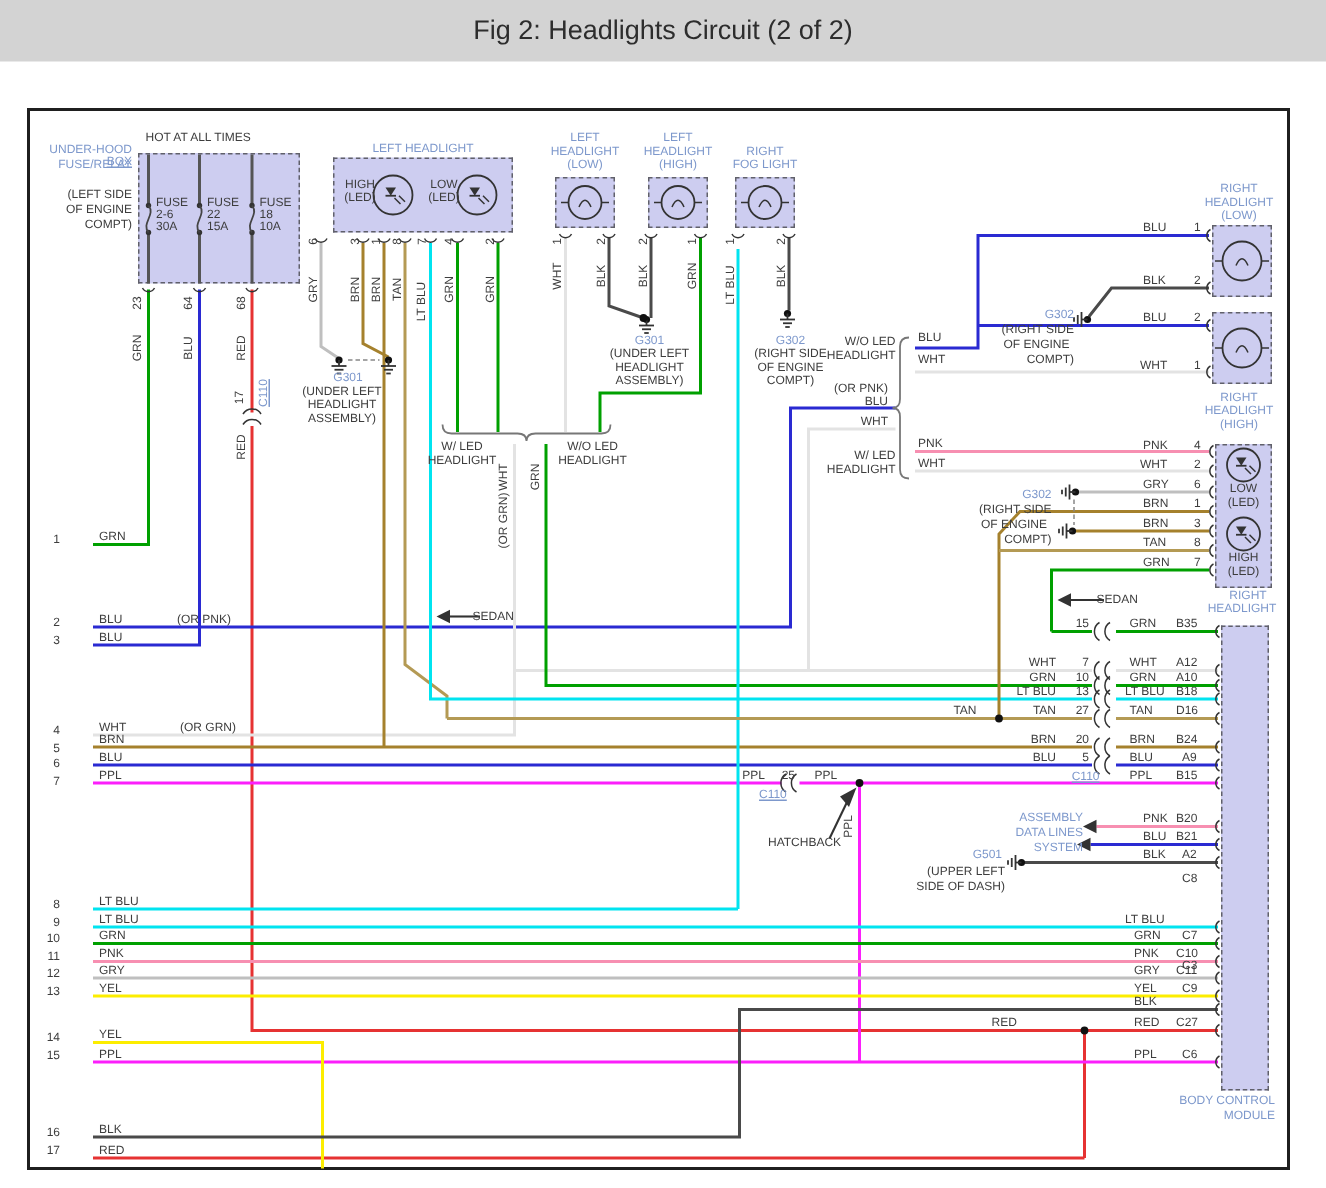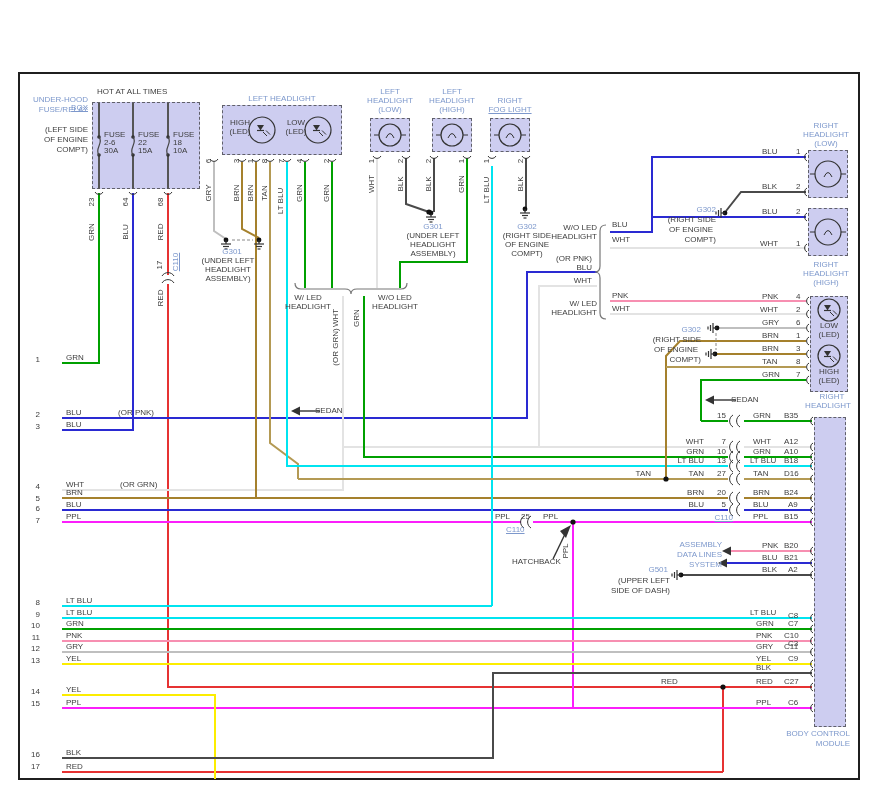--- a/index.html
+++ b/index.html
@@ -14,20 +14,23 @@
   .lbl{position:absolute;font-size:8px;line-height:1;color:#3d3d3d;white-space:nowrap;z-index:5;}
   .lbl.b{color:#7d98cc;}
   .lbl.lk{color:#7d98cc;text-decoration:underline;cursor:pointer;}
   .lbl.m{transform:translateX(-50%);}
   .lbl.r{transform:translate(-50%,-50%) rotate(-90deg);}
 </style>
 </head>
 <body>
 
 <div id="stage">
+  <div class="titlebar">
+    <span class="titletext">Fig 2: Headlights Circuit (2 of 2)</span>
+  </div>
   <div id="diagram" style="position:absolute;left:0;top:0;width:884px;height:792px;">
       <div class="frame" style="left: 18px; top: 72px; width: 842px; height: 708px;"></div>
       <div class="box" style="left: 92px; top: 102px; width: 108px; height: 87px;"></div>
       <div class="box" style="left: 222px; top: 105px; width: 120px; height: 50px;"></div>
       <div class="box" style="left: 370px; top: 118px; width: 40px; height: 34px;"></div>
       <div class="box" style="left: 432px; top: 118px; width: 40px; height: 34px;"></div>
       <div class="box" style="left: 490px; top: 118px; width: 40px; height: 34px;"></div>
       <div class="box" style="left: 808px; top: 150px; width: 40px; height: 48px;"></div>
       <div class="box" style="left: 808px; top: 208px; width: 40px; height: 48px;"></div>
       <div class="box" style="left: 810px; top: 296px; width: 38px; height: 96px;"></div>
@@ -387,21 +390,21 @@
       <div class="lbl m" style="left: 228px; top: 257px;">(UNDER LEFT</div>
       <div class="lbl m" style="left: 228px; top: 266px;">HEADLIGHT</div>
       <div class="lbl m" style="left: 228px; top: 275px;">ASSEMBLY)</div>
       <div class="lbl b m" style="left: 390px; top: 88px;">LEFT</div>
       <div class="lbl b m" style="left: 390px; top: 97px;">HEADLIGHT</div>
       <div class="lbl b m" style="left: 390px; top: 106px;">(LOW)</div>
       <div class="lbl b m" style="left: 452px; top: 88px;">LEFT</div>
       <div class="lbl b m" style="left: 452px; top: 97px;">HEADLIGHT</div>
       <div class="lbl b m" style="left: 452px; top: 106px;">(HIGH)</div>
       <div class="lbl b m" style="left: 510px; top: 97px;">RIGHT</div>
-      <div class="lbl b m" style="left: 510px; top: 106px; text-decoration: underline;">FOG LIGHT</div>
+      <div class="lbl b m" style="left: 510px; top: 106px;">FOG LIGHT</div>
       <div class="lbl r" style="left: 372px; top: 161px;">1</div>
       <div class="lbl r" style="left: 401px; top: 161px;">2</div>
       <div class="lbl r" style="left: 429px; top: 161px;">2</div>
       <div class="lbl r" style="left: 462px; top: 161px;">1</div>
       <div class="lbl r" style="left: 487px; top: 161px;">1</div>
       <div class="lbl r" style="left: 521px; top: 161px;">2</div>
       <div class="lbl r" style="left: 372px; top: 184px;">WHT</div>
       <div class="lbl r" style="left: 401px; top: 184px;">BLK</div>
       <div class="lbl r" style="left: 429px; top: 184px;">BLK</div>
       <div class="lbl r" style="left: 462px; top: 184px;">GRN</div>
@@ -520,21 +523,21 @@
       <div class="lbl" style="left: 784px; top: 554px;">B21</div>
       <div class="lbl" style="left: 762px; top: 566px;">BLK</div>
       <div class="lbl" style="left: 788px; top: 566px;">A2</div>
       <div class="lbl b" style="right: 162px; top: 541px;">ASSEMBLY</div>
       <div class="lbl b" style="right: 162px; top: 551px;">DATA LINES</div>
       <div class="lbl b" style="right: 162px; top: 561px;">SYSTEM</div>
       <div class="lbl b" style="right: 216px; top: 566px;">G501</div>
       <div class="lbl" style="right: 214px; top: 577px;">(UPPER LEFT</div>
       <div class="lbl" style="right: 214px; top: 587px;">SIDE OF DASH)</div>
       <div class="lbl" style="left: 750px; top: 609px;">LT BLU</div>
-      <div class="lbl" style="left: 788px; top: 612px;">C8</div>
+      <div class="lbl" style="left: 788px; top: 582px;">C8</div>
       <div class="lbl" style="left: 756px; top: 620px;">GRN</div>
       <div class="lbl" style="left: 788px; top: 620px;">C7</div>
       <div class="lbl" style="left: 756px; top: 632px;">PNK</div>
       <div class="lbl" style="left: 784px; top: 632px;">C10</div>
       <div class="lbl" style="left: 756px; top: 643px;">GRY</div>
       <div class="lbl" style="left: 784px; top: 643px;">C11</div>
       <div class="lbl" style="left: 756px; top: 655px;">YEL</div>
       <div class="lbl" style="left: 788px; top: 655px;">C9</div>
       <div class="lbl" style="left: 756px; top: 664px;">BLK</div>
       <div class="lbl" style="left: 788px; top: 640px;">C3</div>

